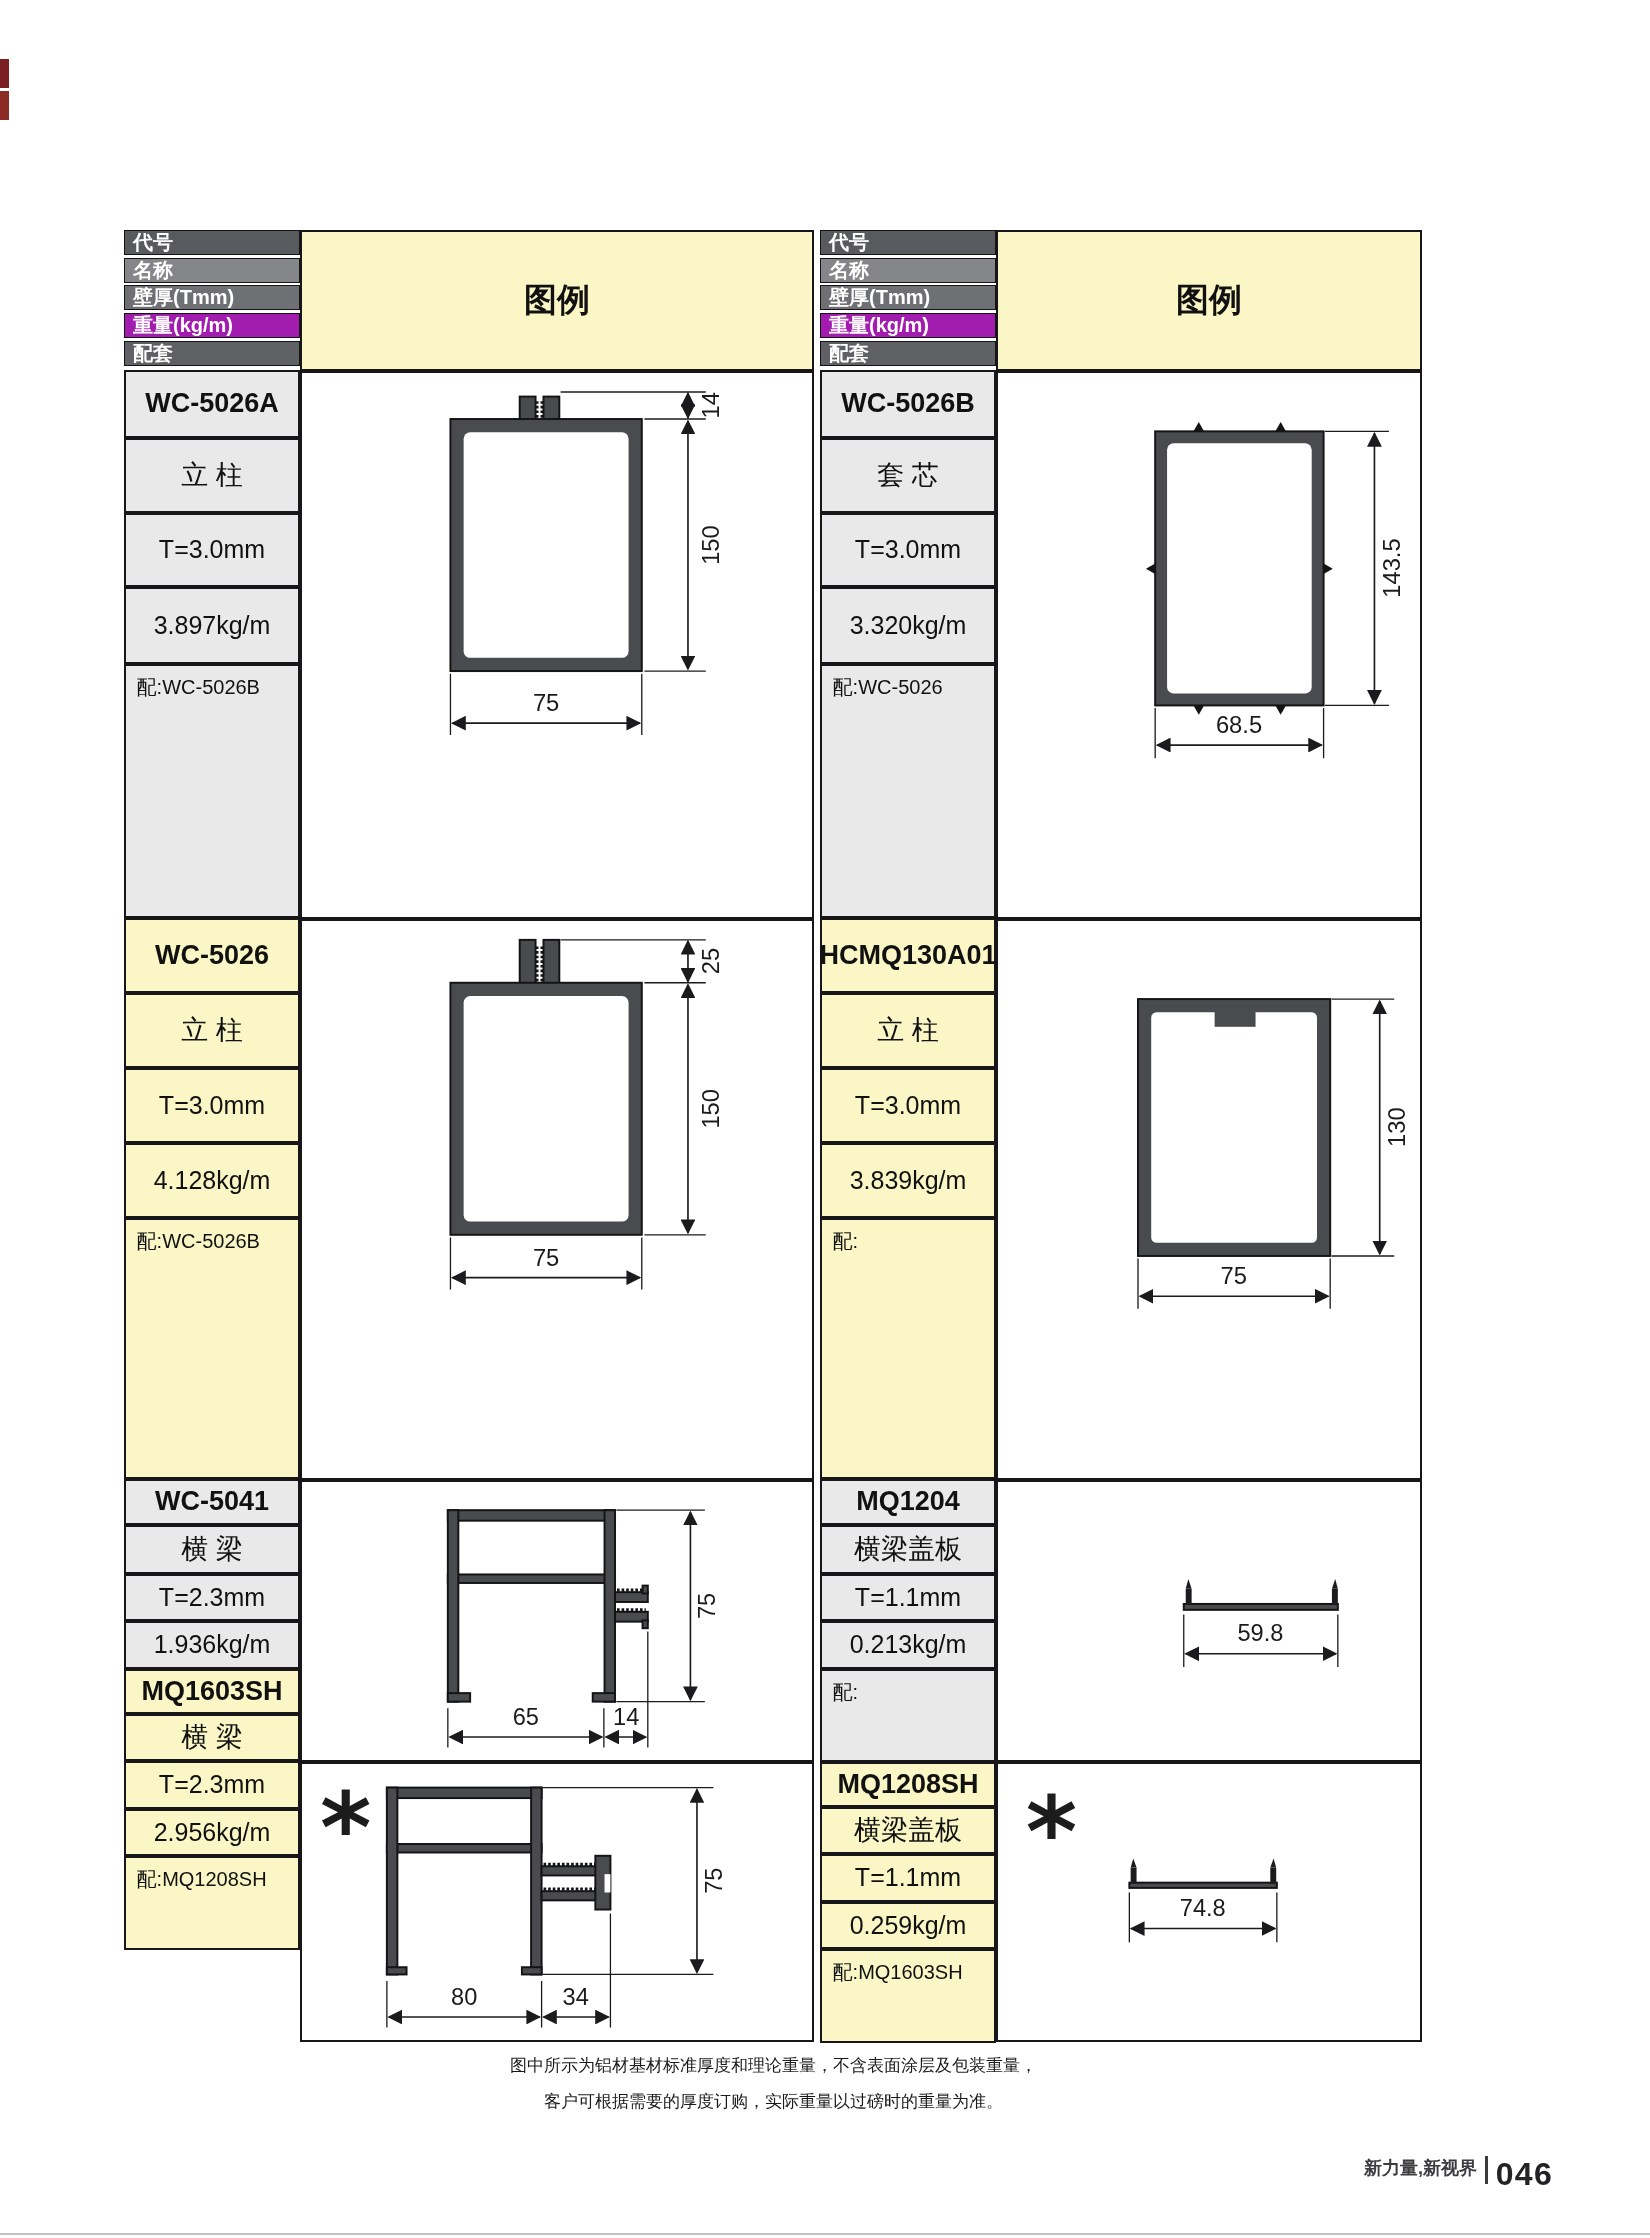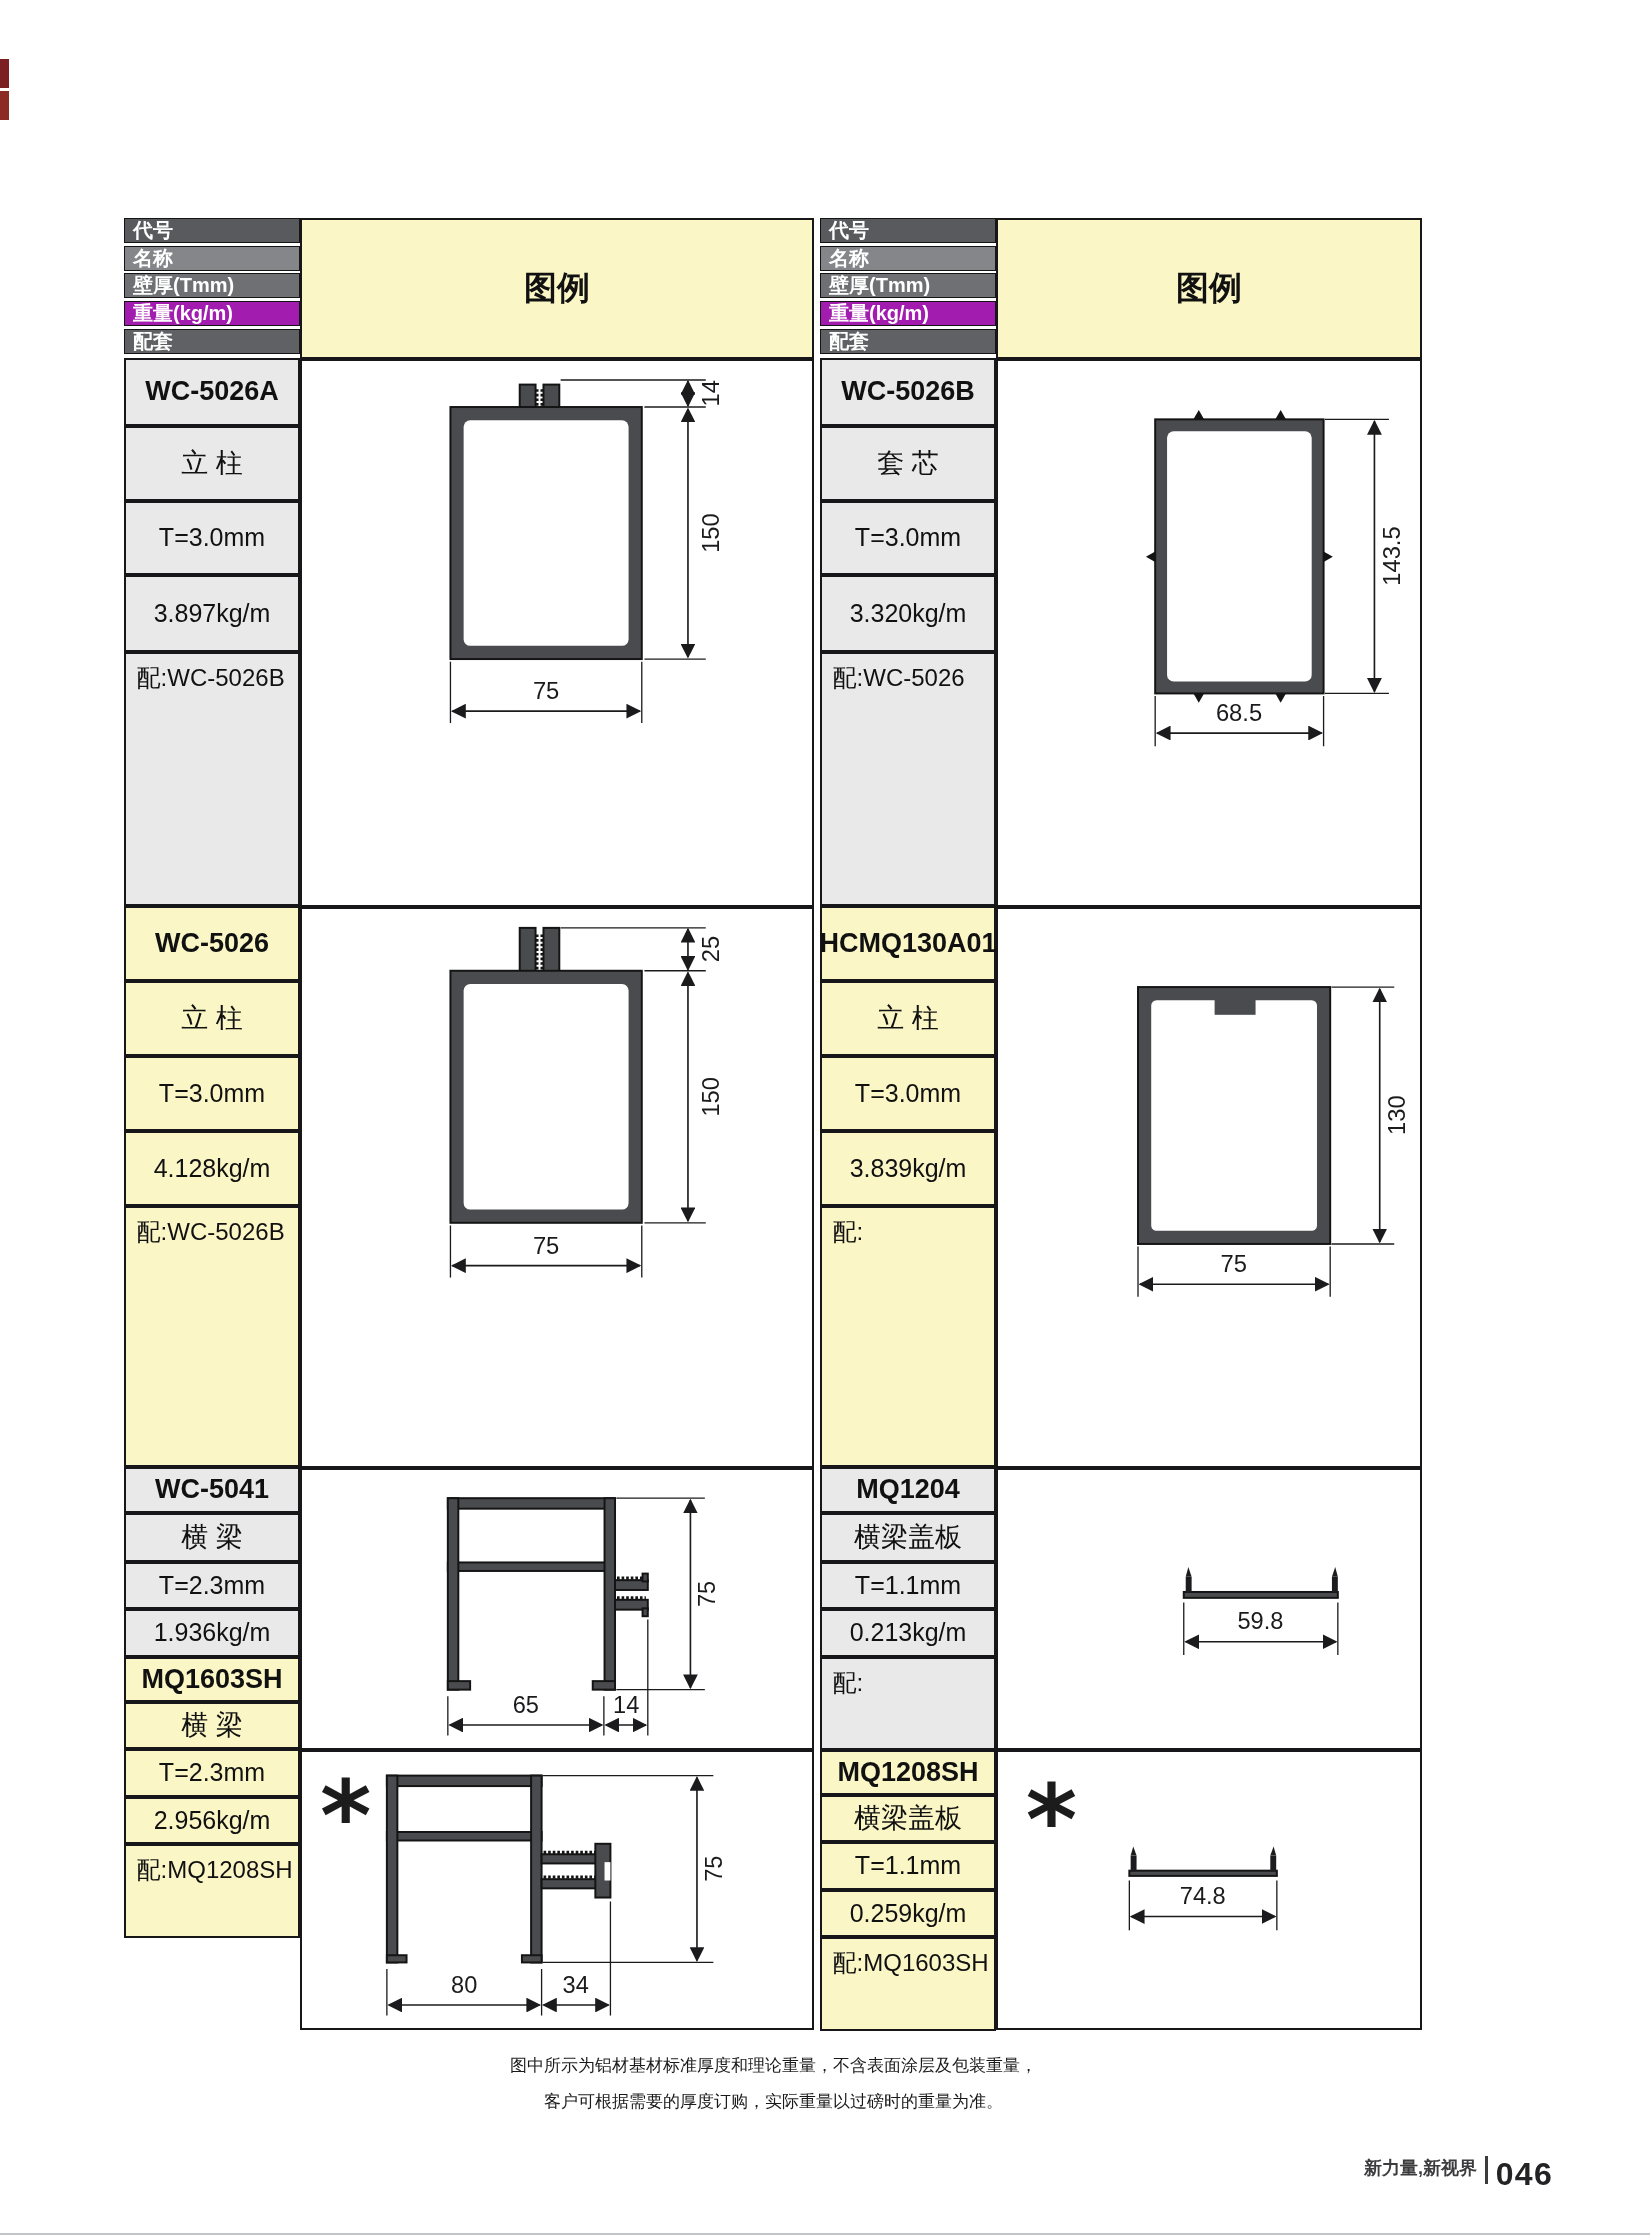--- a/index.html
+++ b/index.html
@@ -1,37 +1,37 @@
 <!DOCTYPE html>
 <html style="font-size:10.6px"><head>
 <meta charset="utf-8">
 <style>
   html,body{margin:0;padding:0;background:#ffffff;}
   .page{position:relative;width:1651px;height:2239px;background:#fff;overflow:hidden;
         font-family:"Liberation Sans",sans-serif;color:#111;}
   .accent{position:absolute;left:0;width:9.3px;height:29px;background:#7c1f22;}
   .accent.b1{top:59px;} .accent.b2{top:91px;background:#8c2a24;}
 
-  .group{position:absolute;top:218px;display:flex;align-items:flex-start;}
+  .group{position:absolute;top:230px;display:flex;align-items:flex-start;}
   .group.left{left:124px;} .group.right{left:820px;}
 
   .lcol{display:flex;flex-direction:column;width:176px;}
   .hdr{box-sizing:border-box;width:176px;height:25px;border:1.3px solid #141414;
        background:#6b6c6f;color:#fff;font-weight:bold;font-size:20px;
        display:flex;align-items:center;padding-left:8px;margin-bottom:2.7px;}
   .hdr.h1{background:#585a5e;} .hdr.h2{background:#85868a;} .hdr.h3{background:#6e7074;}
   .hdr.h4{background:#a21caf;} .hdr.h5{background:#5f6165;margin-bottom:4px;}
 
   .cell{box-sizing:border-box;width:176px;border:2px solid #17171a;background:#e9e9ea;
         display:flex;align-items:center;justify-content:center;}
   .cell.yl{background:#faf6c5;}
   .cell.code{font-weight:bold;font-size:27px;}
   .cell.name{font-size:27px;}
   .cell.th,.cell.wt{font-size:25px;}
-  .cell.match{font-size:24px;align-items:flex-start;justify-content:flex-start;
+  .cell.match{font-size:20px;align-items:flex-start;justify-content:flex-start;
               padding:8px 0 0 10.6px;text-align:right;}
   .h68{height:45px;}.h69{height:46px;}.h70{height:47px;}.h72{height:48px;}.h73{height:49px;}
   .h102{height:68px;}.h111{height:74px;}.h112{height:75px;}.h113{height:75px;}
   .h115{height:77px;}.h140{height:93px;}.h141{height:94px;}.h382{height:254px;}.h393{height:261px;}
 
   .icol{display:flex;flex-direction:column;}
   .icol.wl{width:514px;} .icol.wr{width:426px;}
   .legend{box-sizing:border-box;height:141px;border:2px solid #17171a;background:#faf6c5;
           display:flex;align-items:center;justify-content:center;
           font-size:33px;font-weight:bold;}

